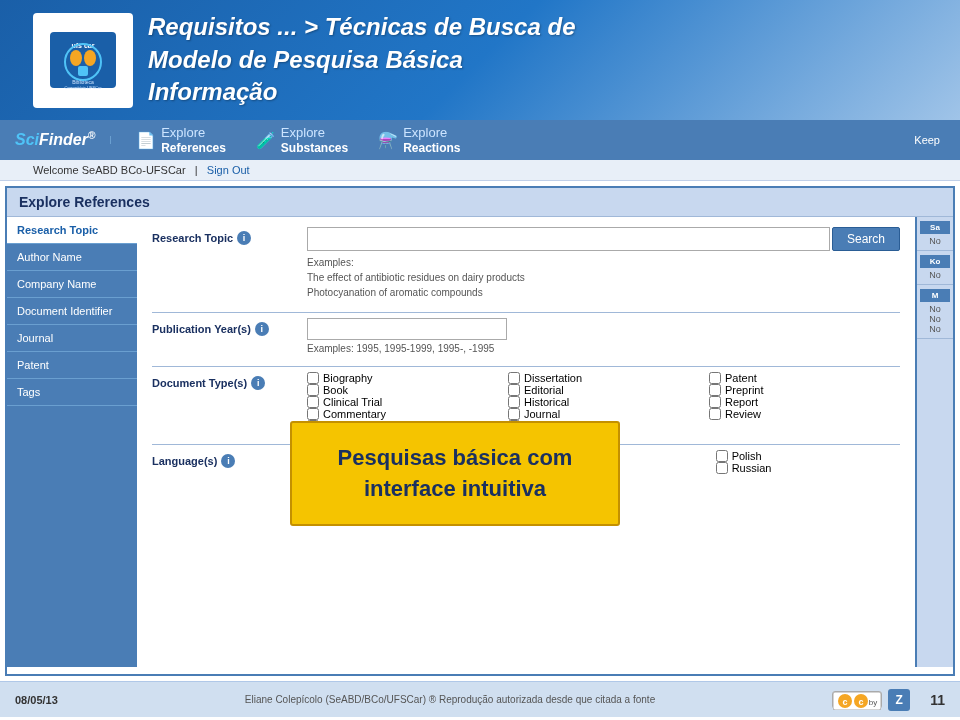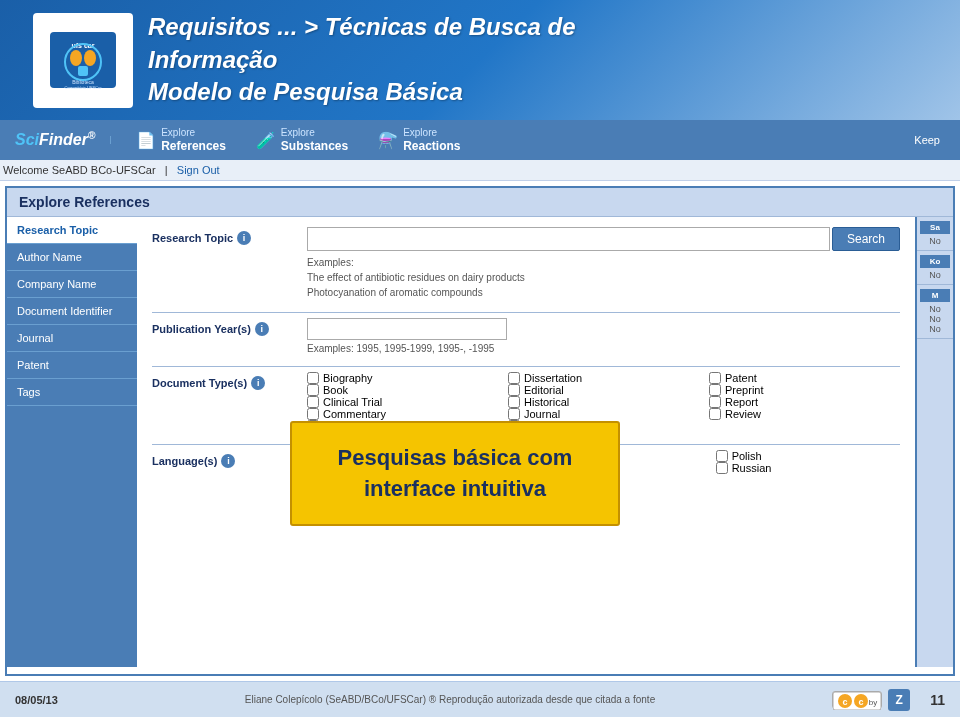--- a/index.html
+++ b/index.html
@@ -65,36 +65,36 @@
       align-items: center;
       padding: 0 15px;
       color: #fff;
       font-size: 11px;
       cursor: pointer;
       border-radius: 3px 3px 0 0;
       gap: 5px;
     }
     .nav-btn-icon { font-size: 16px; }
     .nav-btn-text { line-height: 1.2; }
-    .nav-btn-label { font-size: 10px; color: #cce4ff; }
+    .nav-btn-label { font-size: 13px; color: #cce4ff; }
     .nav-btn-main { font-size: 12px; font-weight: bold; }
     #keep-btn {
       margin-left: auto;
       color: #fff;
       font-size: 11px;
       display: flex;
       align-items: center;
       padding: 0 10px;
     }
 
     
     #welcome-bar {
       background: #e8eff8;
       border-bottom: 1px solid #c0cfe8;
-      padding: 4px 3px;
+      padding: 4px 33px;
       font-size: 11px;
       color: #333;
     }
     #welcome-bar a { color: #1a5fa8; text-decoration: none; }
 
     
     #main-area {
       display: flex;
       height: calc(720px - 120px - 40px - 24px - 36px);
       position: relative;
@@ -367,22 +367,22 @@
         <ellipse cx="28" cy="28" rx="6" ry="8" fill="#f5a623"></ellipse>
         <ellipse cx="42" cy="28" rx="6" ry="8" fill="#f5a623"></ellipse>
         <rect x="30" y="36" width="10" height="10" rx="2" fill="#4fc3f7"></rect>
         <text x="35" y="54" text-anchor="middle" fill="#cce4ff" font-size="5">Biblioteca</text>
         <text x="35" y="59" text-anchor="middle" fill="#cce4ff" font-size="4">Comunitária UFSCar</text>
       </svg>
     </div>
   </div>
   <div id="header-title">
     <div>Requisitos ... &gt; Técnicas de Busca de</div>
+    <div>Modelo de Pesquisa Básica</div>
     <div>Informação</div>
-    <div>Modelo de Pesquisa Básica</div>
   </div>
 </div>
 
 <div id="scifinder-bar">
   <div id="scifinder-logo">
     <span style="color:#fff;font-weight:bold;font-style:italic;font-size:16px;">
       <span style="color:#4fc3f7">Sci</span><span>Finder</span><sup style="font-size:10px">®</sup>
     </span>
   </div>
   <div class="nav-btn">

